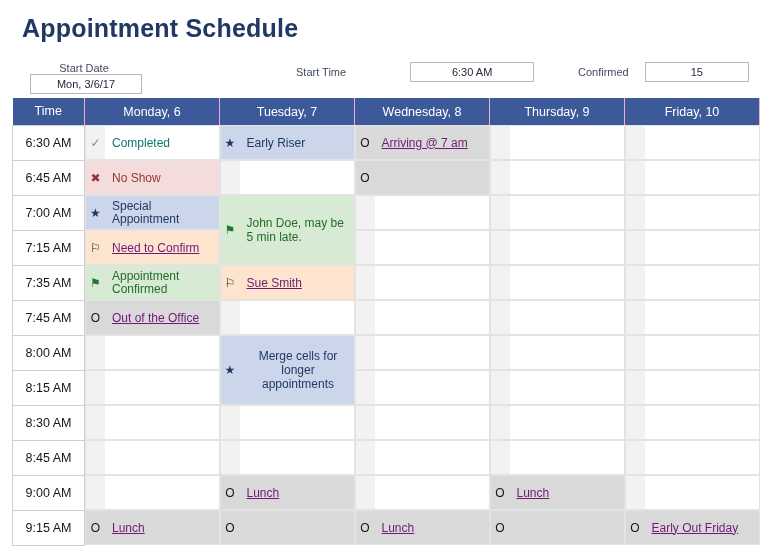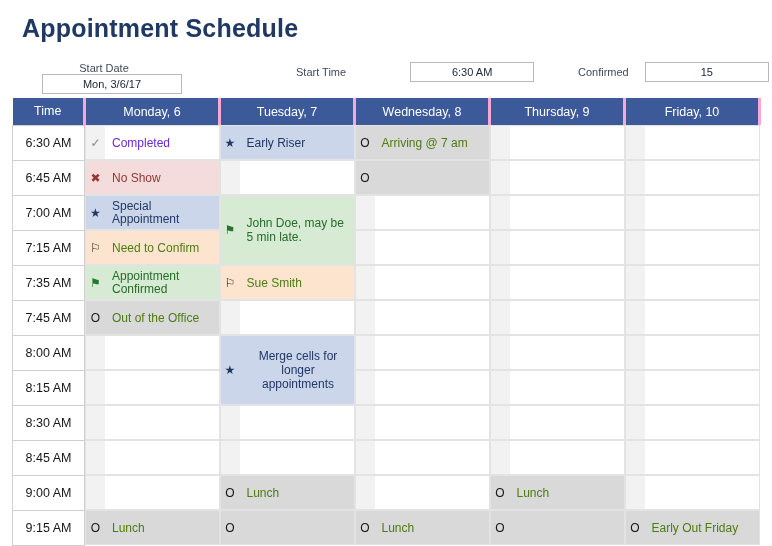--- a/index.html
+++ b/index.html
@@ -20,35 +20,35 @@
   
   .form-row { position: absolute; left: 0; top: 60px; width: 772px; height: 24px; }
   .fld { position: absolute; display: flex; align-items: center; }
   .fld-label { font-size: 11px; color: #404a5c; white-space: nowrap; }
   .fld-box {
     border: 1px solid #b8b8b8; background: #fff;
     height: 20px; line-height: 18px; text-align: center;
     font-size: 11px; color: #20283a;
   }
   #f-date  { left: 26px;  top: 2px; flex-direction: column; }
-  #f-date  .fld-box { width: 140px; margin-left: 16px; }
+  #f-date  .fld-box { width: 112px; margin-left: 4px; }
   #f-time  { left: 296px; top: 2px; gap: 48px; }
   #f-time  .fld-box { width: 124px; margin-left: 16px; }
   #f-int   { left: 578px; top: 2px; }
-  #f-int   .fld-box { width: 124px; margin-left: 16px; }
+  #f-int   .fld-box { width: 104px; margin-left: 16px; }
 
   
   .sched { position: absolute; left: 12px; top: 98px; width: 748px; }
   table.grid { border-collapse: collapse; width: 748px; table-layout: fixed; }
 
   thead th {
     background: #3c5a9a; color: #ffffff;
     font-size: 12.5px; font-weight: normal;
     height: 27px; text-align: center;
-    border-right: 3px solid #f9a8d4;
+    border-right: 1px solid #f9a8d4;
   }
   thead th.th-time { width: 72px; }
   thead th.th-day  { width: 135px; }
 
   tbody td { height: 35px; padding: 0; vertical-align: middle; }
 
   td.time {
     width: 72px; background: #ffffff;
     border: 1px solid #cfcfcf;
     text-align: center; font-size: 12.5px; color: #161616;
@@ -79,25 +79,25 @@
   
   .f-white  .gut { background:#f2f2f2; } .f-white  .body { background:#ffffff; }
   .f-pink   .gut,.f-pink   .body { background:#f3dcdb; }
   .f-blue   .gut,.f-blue   .body { background:#ccd6ea; }
   .f-peach  .gut,.f-peach  .body { background:#fce4ce; }
   .f-green  .gut,.f-green  .body { background:#d7ead3; }
   .f-gray   .gut,.f-gray   .body { background:#d9d9d9; }
   .f-pink   .gut,.f-blue .gut,.f-peach .gut,.f-green .gut,.f-gray .gut { border-color:#e3e3e3; }
 
   
-  .t-gray  { color:#6d28d9; }
+  .t-gray  { color:#0f766e; }
   .t-red   { color:#963634; }
   .t-navy  { color:#1f3864; }
   .t-green { color:#256c29; }
-  .t-black { color:#4d7c0f; }
+  .t-black { color:#701a75;text-decoration:underline; }
 
   .i-gray  { color:#8a8a8a; }
   .i-red   { color:#963634; }
   .i-navy  { color:#1f3864; }
   .i-green { color:#1f7a2e; }
   .i-black { color:#161616; }
 
   .center { justify-content:center; text-align:center; }
 
   

